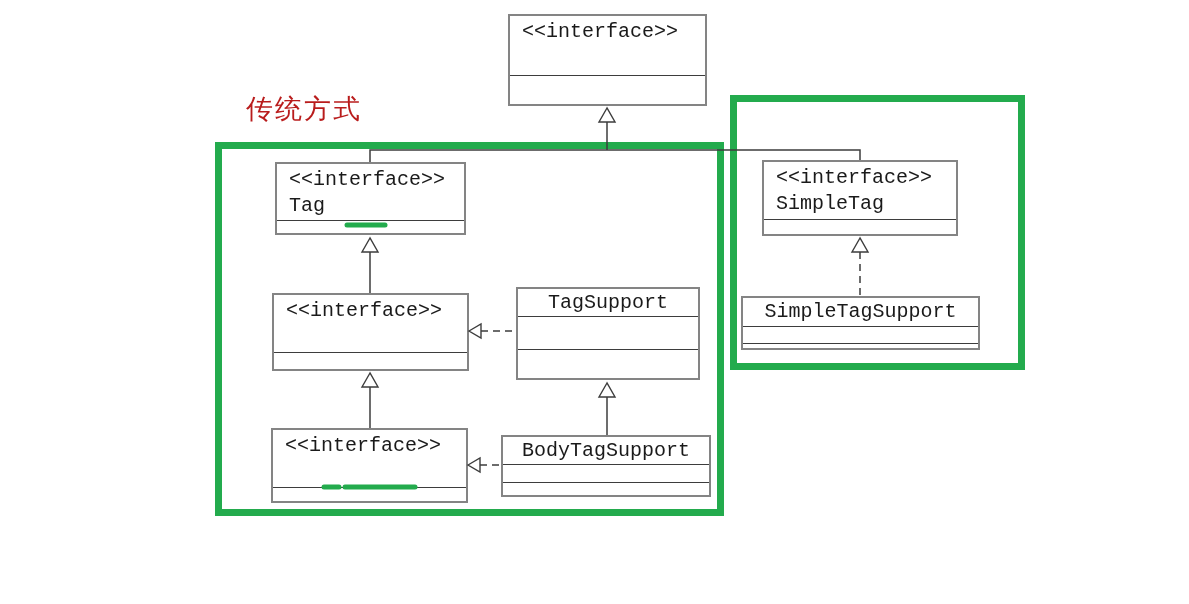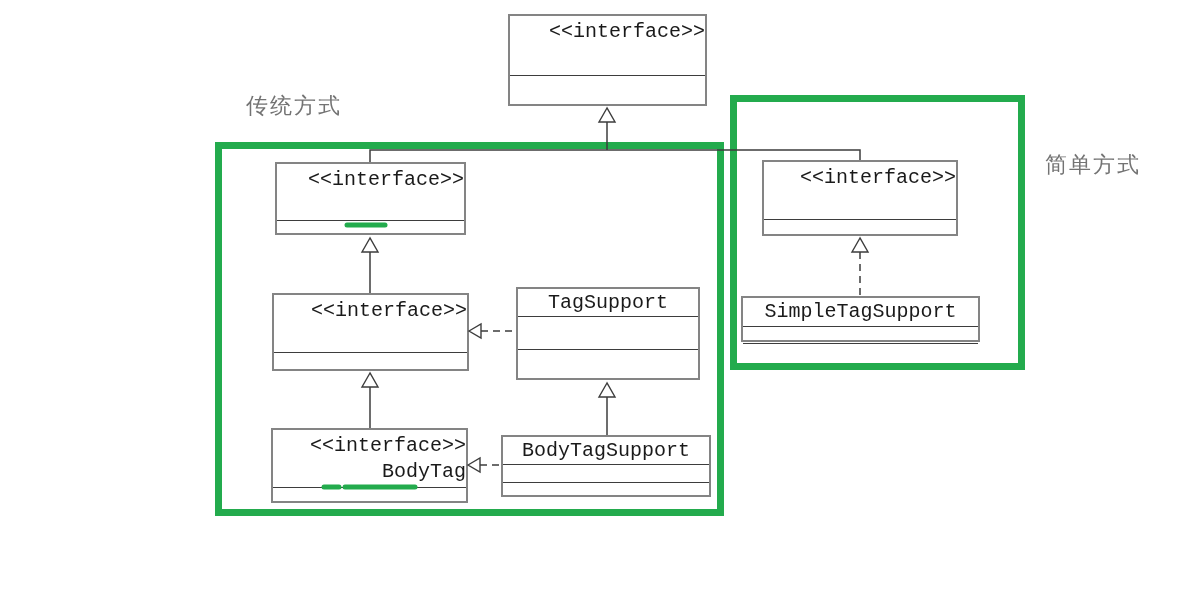--- a/index.html
+++ b/index.html
@@ -5,50 +5,49 @@
   html,body{margin:0;padding:0;background:#ffffff;}
   .canvas{
     position:relative;width:1189px;height:604px;background:#ffffff;overflow:hidden;
     font-family:"Liberation Mono","DejaVu Sans Mono",monospace;color:#1a1a1a;
   }
   
   .frame{position:absolute;border:7px solid #23ab4d;box-sizing:border-box;z-index:1;}
   .frame-left{left:215px;top:142px;width:509px;height:374px;}
   .frame-right{left:730px;top:95px;width:295px;height:275px;}
   .grouplabel{
-    position:absolute;z-index:2;color:#737373;font-size:22px;letter-spacing:2px;
+    position:absolute;z-index:2;color:#b91c1c;font-size:27px;letter-spacing:2px;
     font-family:"DejaVu Sans","Liberation Sans",sans-serif;white-space:nowrap;
   }
   
   .wires{position:absolute;left:0;top:0;z-index:3;}
   .wires .solid{stroke:#3d3d3d;stroke-width:1.5;fill:none;}
   .wires .dashed{stroke:#3d3d3d;stroke-width:1.5;fill:none;stroke-dasharray:7 5;}
   .wires .tri{fill:#ffffff;stroke:#3d3d3d;stroke-width:1.4;}
   .wires .mark{stroke:#23ab4d;stroke-width:5;stroke-linecap:round;fill:none;}
   
   .node{
     position:absolute;z-index:2;background:#ffffff;border:2px solid #848484;
     box-sizing:border-box;
   }
   .cmp{box-sizing:border-box;overflow:hidden;}
   .cmp + .cmp{border-top:1px solid #3d3d3d;}
-  .head2{padding-top:3px;text-align:right;}
+  .head2{padding-top:3px;text-align:left;padding-left:12px;}
   .head2 .stereo,.head2 .cname{font-size:20px;line-height:26px;white-space:nowrap;}
   .head1{text-align:center;}
   .head1 .cname{font-size:20px;line-height:27px;white-space:nowrap;}
 </style>
 </head>
 <body>
 
 <div class="canvas">
 
   <div class="frame frame-left"></div>
   <div class="frame frame-right"></div>
   <div class="grouplabel" style="left:246px;top:91px">传统方式</div>
-  <div class="grouplabel" style="left:1045px;top:150px">简单方式</div>
 
   <svg class="wires" width="1189" height="604" viewBox="0 0 1189 604">
 
     <path class="solid" d="M370 162 L370 150 L860 150 L860 160"></path>
     <path class="solid" d="M607 150 L607 122"></path>
     <polygon class="tri" points="607,108 599,122 615,122"></polygon>
 
     <polygon class="tri" points="370,238 362,252 378,252"></polygon>
     <path class="solid" d="M370 252 L370 293"></path>
 
@@ -75,35 +74,35 @@
   <div class="node" style="left:508px;top:14px;width:199px;height:92px">
     <div class="cmp head2" style="height:59px">
       <div class="stereo">&lt;&lt;interface&gt;&gt;</div>
     </div>
     <div class="cmp" style="height:29px"></div>
   </div>
 
   <div class="node" style="left:275px;top:162px;width:191px;height:73px">
     <div class="cmp head2" style="height:56px">
       <div class="stereo">&lt;&lt;interface&gt;&gt;</div>
+      <div class="cname">Tag</div>
     </div>
     <div class="cmp" style="height:13px"></div>
   </div>
 
   <div class="node" style="left:272px;top:293px;width:197px;height:78px">
     <div class="cmp head2" style="height:57px">
       <div class="stereo">&lt;&lt;interface&gt;&gt;</div>
     </div>
     <div class="cmp" style="height:17px"></div>
   </div>
 
   <div class="node" style="left:271px;top:428px;width:197px;height:75px">
     <div class="cmp head2" style="height:57px">
       <div class="stereo">&lt;&lt;interface&gt;&gt;</div>
-      <div class="cname">BodyTag</div>
     </div>
     <div class="cmp" style="height:14px"></div>
   </div>
 
   <div class="node" style="left:501px;top:435px;width:210px;height:62px">
     <div class="cmp head1" style="height:27px">
       <div class="cname">BodyTagSupport</div>
     </div>
     <div class="cmp" style="height:18px"></div>
     <div class="cmp" style="height:13px"></div>
@@ -113,25 +112,26 @@
     <div class="cmp head1" style="height:27px">
       <div class="cname">TagSupport</div>
     </div>
     <div class="cmp" style="height:33px"></div>
     <div class="cmp" style="height:29px"></div>
   </div>
 
   <div class="node" style="left:762px;top:160px;width:196px;height:76px">
     <div class="cmp head2" style="height:57px">
       <div class="stereo">&lt;&lt;interface&gt;&gt;</div>
+      <div class="cname">SimpleTag</div>
     </div>
     <div class="cmp" style="height:15px"></div>
   </div>
 
-  <div class="node" style="left:741px;top:296px;width:239px;height:46px">
+  <div class="node" style="left:741px;top:296px;width:239px;height:54px">
     <div class="cmp head1" style="height:28px">
       <div class="cname">SimpleTagSupport</div>
     </div>
     <div class="cmp" style="height:17px"></div>
     <div class="cmp" style="height:13px"></div>
   </div>
 
 </div>
 
 </body></html>

